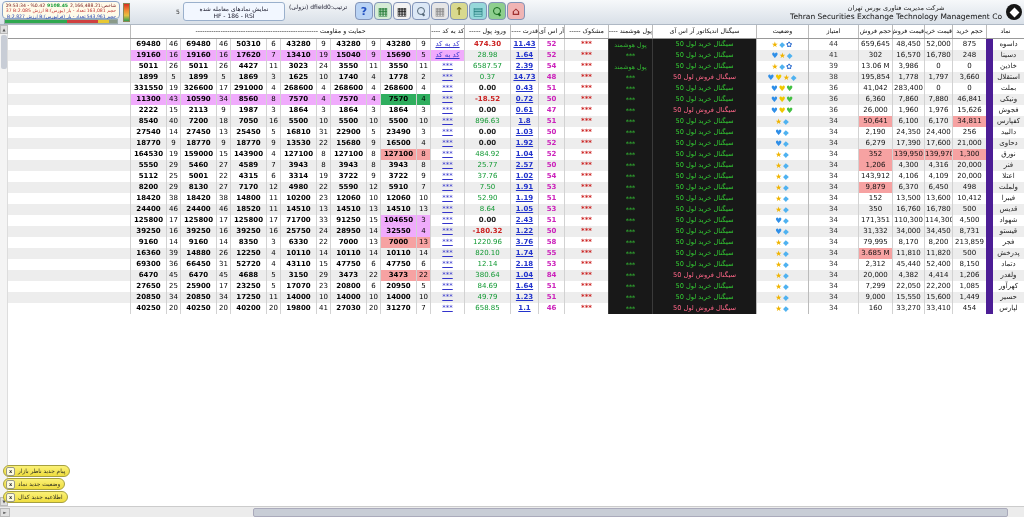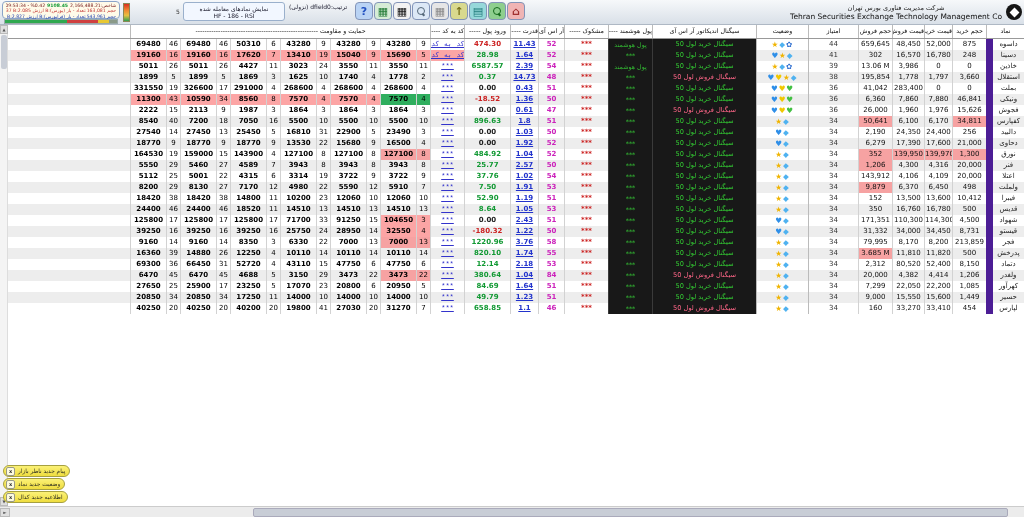--- a/index.html
+++ b/index.html
@@ -42,33 +42,33 @@
   #thead{height:13px;border-bottom:1px solid #999;}
   #thead .hc{font-size:6.3px;line-height:12px;color:#111;text-align:center;overflow:hidden;white-space:nowrap;
     border-left:1px solid #bbb;direction:rtl;}
   #thead .hc.first{border-left:none;}
   .trow{height:11px;}
   .trow.even{background:#ededed;}
   .cell{font-size:7px;line-height:11px;text-align:center;overflow:hidden;white-space:nowrap;
     border-left:1px solid #d2d2d2;color:#111;}
   .cell.pv{font-weight:bold;color:#000;}
   .cell.pc{color:#000;}
-  .cell.code{color:#3333cc;text-decoration:underline;font-family:Liberation Mono, monospace;}
+  .cell.code{color:#3333cc;text-decoration:underline;}
   .cell.power{color:#2233cc;text-decoration:underline;font-weight:bold;}
   .cell.rsi{color:#cc22bb;font-weight:bold;}
   .cell.suspect{color:#cc2222;font-weight:bold;}
   .cell.dark{background:#181818;border-left:1px solid #3a3a3a;}
   .cell.smart{color:#33bb33;font-size:6.3px;}
   .cell.signal{font-size:6.6px;direction:rtl;}
   .sig-b{color:#33cc33}.sig-s{color:#ff6688}
   .cell.status{letter-spacing:1px;font-size:7.5px;border-left:1px solid #bbb;}
   .cell.score{color:#333;border-left:1px solid #bbb;}
   .cell.sym{direction:rtl;color:#222;border-left:7px solid #4c1d95;}
-  .m-g{color:#119933;font-weight:bold}.m-r{color:#cc2222;font-weight:bold}.m-k{color:#222;font-weight:bold}
-  .hl-g{background:#fca5a5}.hl-dg{background:#2fae5e}.hl-r{background:#f6a2a2}
+  .m-g{color:#119933;font-weight:normal}.m-r{color:#cc2222;font-weight:bold}.m-k{color:#222;font-weight:bold}
+  .hl-g{background:#f0abfc}.hl-dg{background:#2fae5e}.hl-r{background:#f6a2a2}
   .ic-star{color:#f0b400}.ic-gem{color:#4fb2f0}.ic-badge{color:#2f6fd0}
   .ic-hb{color:#2f8fe8}.ic-hy{color:#f0c800}.ic-hg{color:#44c044}
 
   
   #vscroll{position:absolute;left:0;top:25px;width:8px;height:481px;background:#f4f4f4;border-right:1px solid #ddd;box-sizing:border-box;}
   #vscroll .arr{width:8px;height:9px;background:#dfdfdf;border:1px solid #bbb;box-sizing:border-box;
     font-size:4px;line-height:7px;text-align:center;color:#555;}
   #vscroll .arr.down{position:absolute;bottom:0;}
   #vscroll .thumb{position:absolute;top:10px;left:1px;width:6px;height:34px;background:#c8cdd6;border-radius:2px;}
   #hscroll{position:absolute;left:0;bottom:0;width:1024px;height:11px;background:#ececec;border-top:1px solid #ccc;box-sizing:border-box;}
@@ -320,21 +320,21 @@
           <div class="cell pv hl-g">8560</div>
           <div class="cell pc hl-g">8</div>
           <div class="cell pv hl-g">7570</div>
           <div class="cell pc hl-g">4</div>
           <div class="cell pv hl-g">7570</div>
           <div class="cell pc hl-g">4</div>
           <div class="cell pv hl-dg">7570</div>
           <div class="cell pc hl-dg">4</div>
           <div class="cell code">***</div>
           <div class="cell m-r">-18.52</div>
-          <div class="cell power">1.36</div>
+          <div class="cell power">0.72</div>
           <div class="cell rsi">50</div>
           <div class="cell suspect">***</div>
           <div class="cell dark smart">***</div>
           <div class="cell dark signal sig-b">سیگنال خرید لول 50</div>
           <div class="cell status"><span class="ic-hb">♥</span><span class="ic-hy">♥</span><span class="ic-hg">♥</span></div>
           <div class="cell score">36</div>
           <div class="cell ">6,360</div>
           <div class="cell ">7,860</div>
           <div class="cell ">7,880</div>
           <div class="cell ">46,841</div>
@@ -763,21 +763,21 @@
           <div class="cell code">***</div>
           <div class="cell m-g">12.14</div>
           <div class="cell power">2.18</div>
           <div class="cell rsi">53</div>
           <div class="cell suspect">***</div>
           <div class="cell dark smart">***</div>
           <div class="cell dark signal sig-b">سیگنال خرید لول 50</div>
           <div class="cell status"><span class="ic-star">★</span><span class="ic-gem">◆</span></div>
           <div class="cell score">34</div>
           <div class="cell ">2,312</div>
-          <div class="cell ">80,520</div>
+          <div class="cell ">45,440</div>
           <div class="cell ">52,400</div>
           <div class="cell ">8,150</div>
           <div class="cell sym">دتماد</div>
         </div>
         <div class="grid-row trow even">
           <div class="cell spacer" style="border-left: none;"></div>
           <div class="cell pv ">6470</div>
           <div class="cell pc ">45</div>
           <div class="cell pv ">6470</div>
           <div class="cell pc ">45</div>

